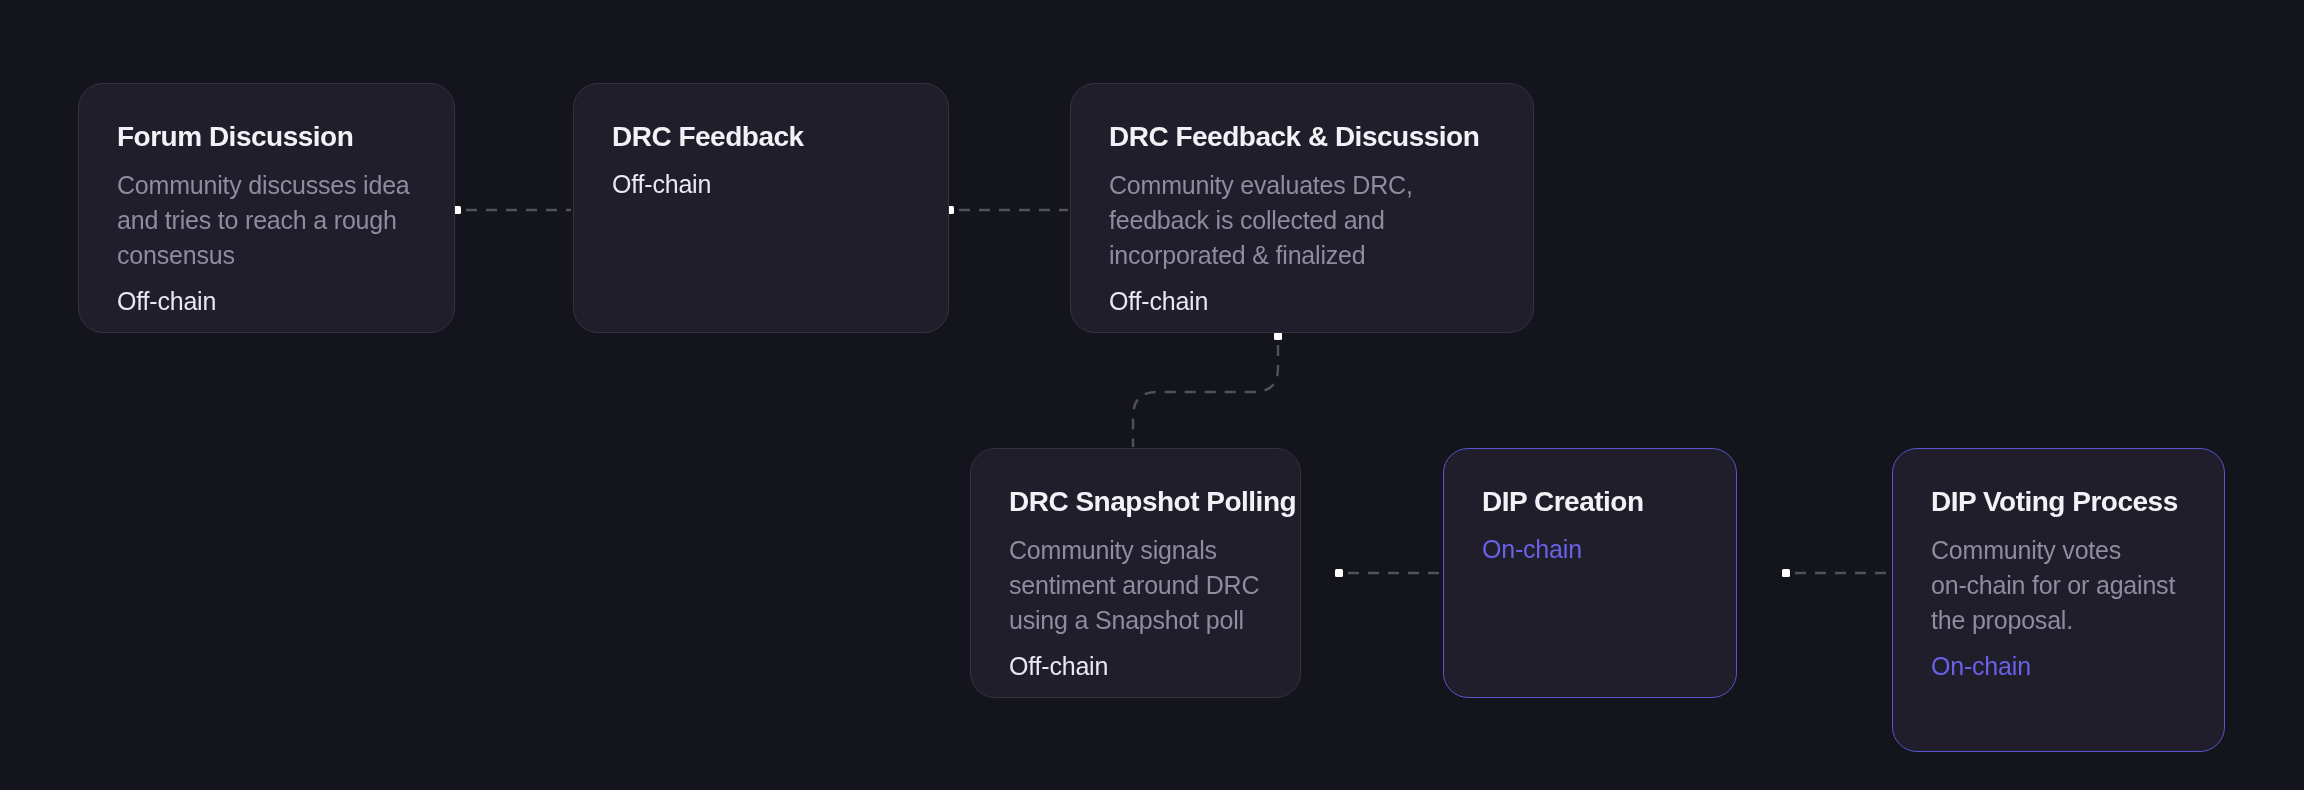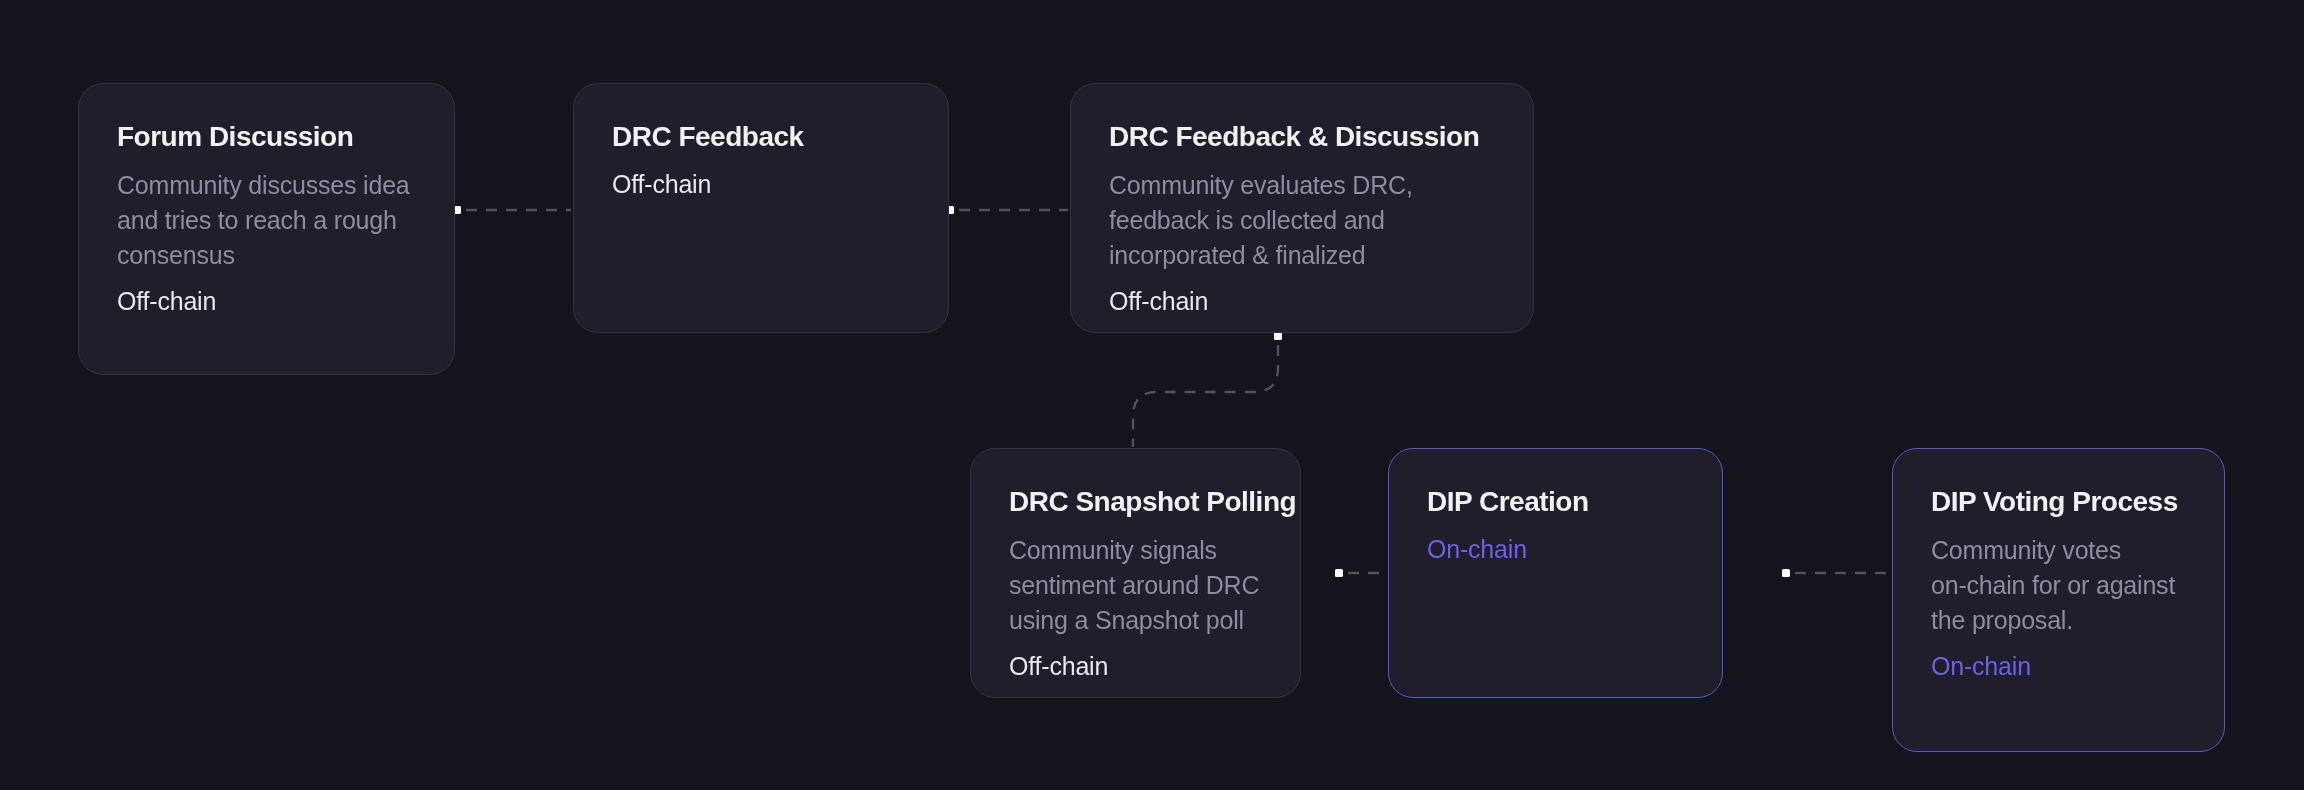--- a/index.html
+++ b/index.html
@@ -66,25 +66,25 @@
   .card .chain-label {
     margin-top: 12px;
     font-size: 25px;
     line-height: 32px;
     font-weight: 400;
     color: var(--chain-text);
     letter-spacing: -0.2px;
   }
   .card.on-chain-card .chain-label { color: var(--accent-text); }
 
-  .card-1 { left:  78px; top:  83px; width: 377px; height: 292px; }
+  .card-1 { left:  78px; top:  83px; width: 377px; height: 250px; }
   .card-2 { left: 573px; top:  83px; width: 376px; height: 250px; }
   .card-3 { left:1070px; top:  83px; width: 464px; height: 250px; }
   .card-4 { left: 970px; top: 448px; width: 331px; height: 250px; }
-  .card-5 { left:1388px; top: 448px; width: 335px; height: 250px; }
+  .card-5 { left:1443px; top: 448px; width: 294px; height: 250px; }
   .card-6 { left:1892px; top: 448px; width: 333px; height: 304px; }
 </style>
 </head>
 <body>
 
 <div class="stage">
 
   <svg class="connectors" viewBox="0 0 2304 790" xmlns="http://www.w3.org/2000/svg">
 
     <rect class="dot" x="453" y="206" width="8" height="8" rx="1.5"></rect>

